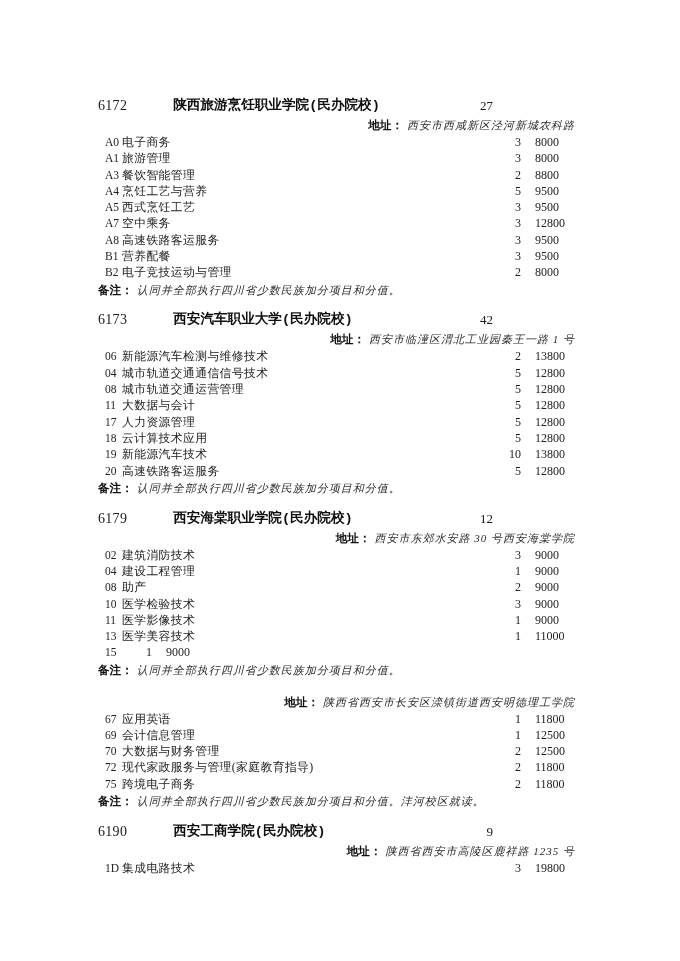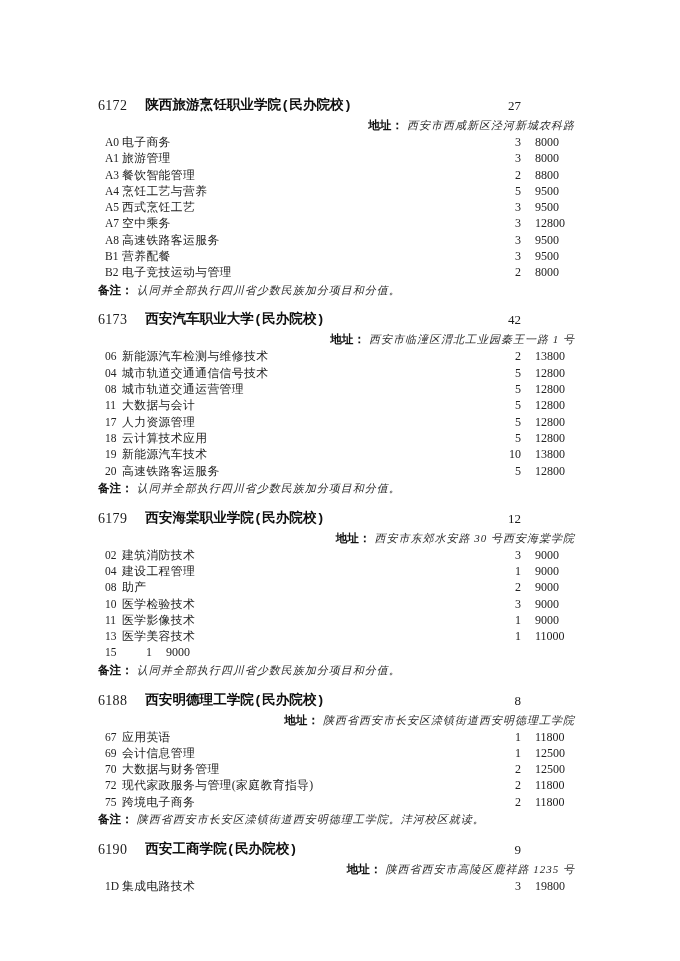--- a/index.html
+++ b/index.html
@@ -23,20 +23,21 @@
   }
   section.college {
     margin-bottom: 13.5px;
   }
   
   .hrow {
     display: flex;
     align-items: flex-end;
     line-height: 18px;
     white-space: nowrap;
+    gap: 28px;
   }
   .hcode {
     font-size: 14px;
     color: #1a1a1a;
     letter-spacing: 0.3px;
   }
   .hname {
     font-family: Liberation Mono, monospace;
     font-weight: 700;
     font-size: 13.6px;
@@ -323,26 +324,20 @@
       <span class="mfee">9000</span>
     </div>
   </div>
       <div class="nrow">
         <span class="blabel">备注：</span>
         <span class="nvalue">认同并全部执行四川省少数民族加分项目和分值。</span>
       </div>
     </section>
 
     <section class="college">
-      <div class="hrow">
-        <span class="hcode">6188</span>
-        <span class="hname">西安明德理工学院(民办院校)</span>
-        <span class="hcount">8</span>
-        <span class="hspacer"></span>
-      </div>
       <div class="arow">
         <span class="blabel">地址：</span>
         <span class="avalue">陕西省西安市长安区滦镇街道西安明德理工学院</span>
       </div>
       <div class="majors">
     <div class="mrow">
       <span class="mcode">67</span>
       <span class="mname">应用英语</span>
       <span class="mcount">1</span>
       <span class="mfee">11800</span>
@@ -371,21 +366,21 @@
 
     <div class="mrow">
       <span class="mcode">75</span>
       <span class="mname">跨境电子商务</span>
       <span class="mcount">2</span>
       <span class="mfee">11800</span>
     </div>
   </div>
       <div class="nrow">
         <span class="blabel">备注：</span>
-        <span class="nvalue">陕西省西安市长安区滦镇街道西安明德理工学院。沣河校区就读。</span>
+        <span class="nvalue">认同并全部执行四川省少数民族加分项目和分值。沣河校区就读。</span>
       </div>
     </section>
 
     <section class="college">
       <div class="hrow">
         <span class="hcode">6190</span>
         <span class="hname">西安工商学院(民办院校)</span>
         <span class="hcount">9</span>
         <span class="hspacer"></span>
       </div>

